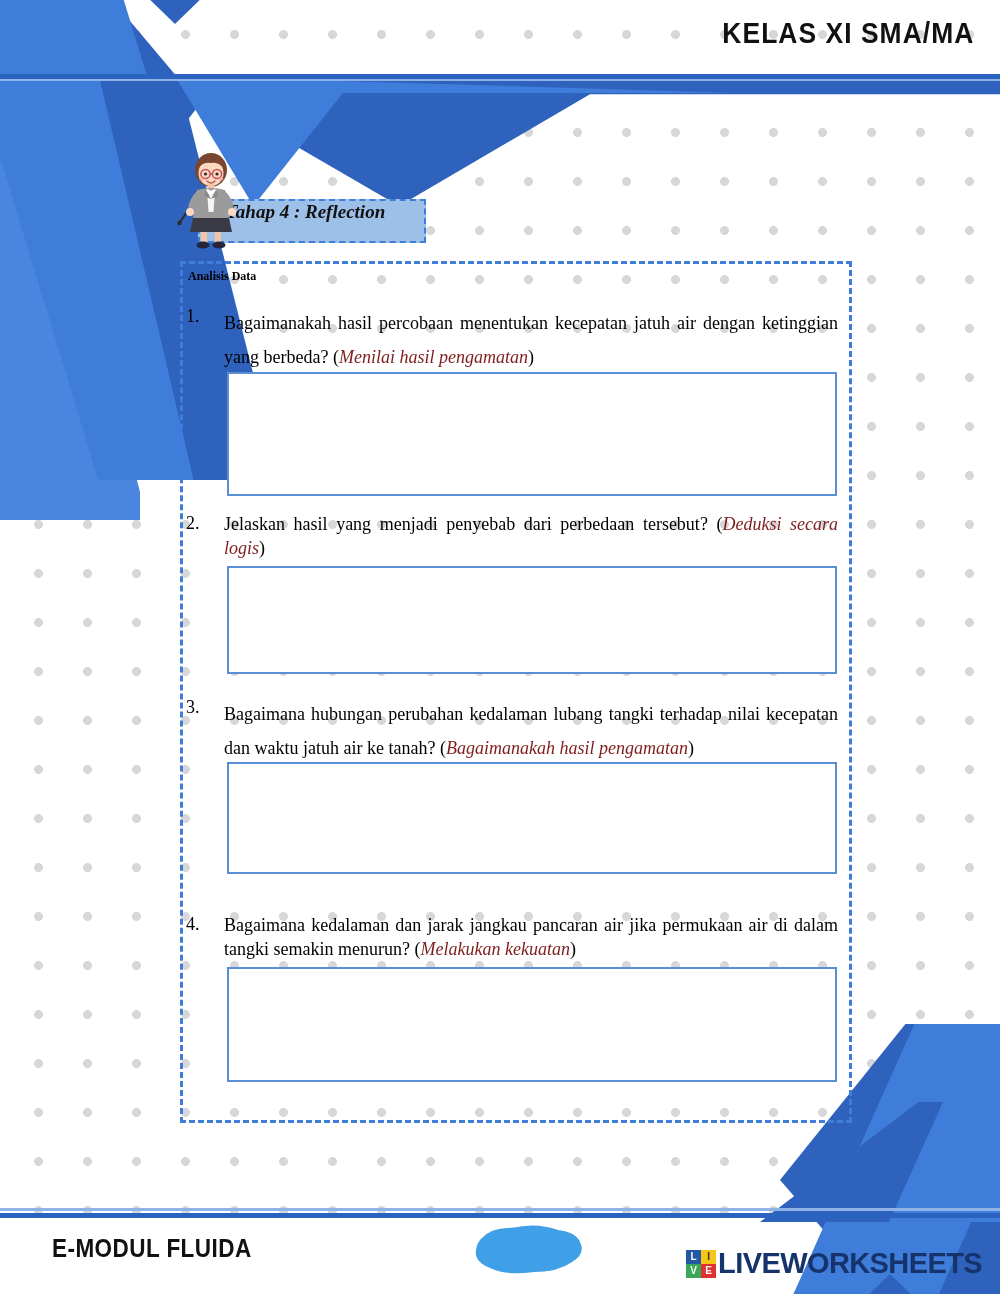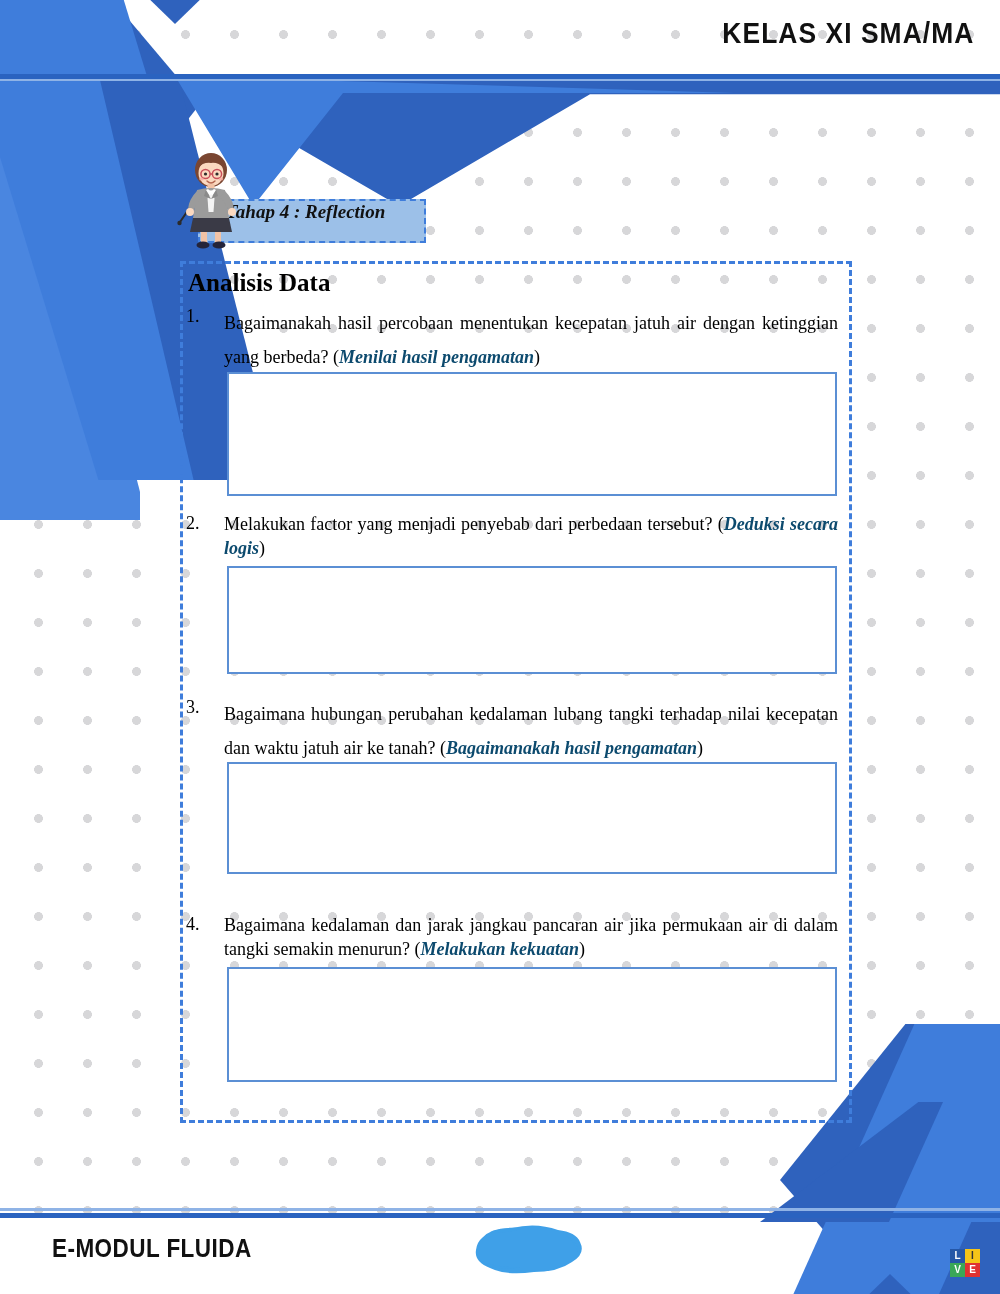--- a/index.html
+++ b/index.html
@@ -257,21 +257,21 @@
     left: 183px; top: 264px;
     width: 666px; height: 856px;
     z-index: 8;
   }
 
   .section-title {
     position: absolute;
     left: 5px; top: 5px;
     font-family: "Liberation Serif", serif;
     font-weight: 700;
-    font-size: 25px;
+    font-size: 12px;
     color: #000000;
   }
 
   
   .q { position: absolute; left: 0; width: 660px; }
   .q-num {
     position: absolute;
     left: 3px; top: 0;
     font-size: 18px;
     color: #000000;
@@ -283,23 +283,23 @@
     width: 614px;
     font-family: "Liberation Serif", serif;
     font-size: 18px;
     color: #000000;
     text-align: justify;
     text-justify: inter-word;
   }
   .q-text.tight { line-height: 1.32; }
   .q-text.loose { line-height: 1.9; }
   .hint {
-    color: #0c4a6e;
+    color: #7f1d1d;
     font-style: italic;
-    font-weight: 700;
+    font-weight: 400;
   }
   .answer-box {
     position: absolute;
     left: 44px;
     width: 610px;
     border: 2px solid #5b8fd4;
     box-sizing: border-box;
     background: #ffffff;
   }
 </style>
@@ -383,21 +383,21 @@
     <div class="section-title">Analisis Data</div>
 
     <div class="q" style="top:42px;">
       <span class="q-num">1.</span>
       <div class="q-text loose"><span>Bagaimanakah hasil percobaan menentukan kecepatan jatuh air dengan ketinggian yang berbeda? (</span><span class="hint">Menilai hasil pengamatan</span><span>)</span></div>
     </div>
     <div class="answer-box" style="top:108px;height:124px;"></div>
 
     <div class="q" style="top:249px;">
       <span class="q-num">2.</span>
-      <div class="q-text tight"><span>Melakukan factor yang menjadi penyebab dari perbedaan tersebut? (</span><span class="hint">Deduksi secara logis</span><span>)</span></div>
+      <div class="q-text tight"><span>Jelaskan hasil yang menjadi penyebab dari perbedaan tersebut? (</span><span class="hint">Deduksi secara logis</span><span>)</span></div>
     </div>
     <div class="answer-box" style="top:302px;height:108px;"></div>
 
     <div class="q" style="top:433px;">
       <span class="q-num">3.</span>
       <div class="q-text loose"><span>Bagaimana hubungan perubahan kedalaman lubang tangki terhadap nilai kecepatan dan waktu jatuh air ke tanah? (</span><span class="hint">Bagaimanakah hasil pengamatan</span><span>)</span></div>
     </div>
     <div class="answer-box" style="top:498px;height:112px;"></div>
 
     <div class="q" style="top:650px;">
@@ -429,15 +429,16 @@
     </svg>
   </div>
 
   <div class="lw-logo">
     <div class="lw-tiles">
       <span class="lw-t1">L</span>
       <span class="lw-t2">I</span>
       <span class="lw-t3">V</span>
       <span class="lw-t4">E</span>
     </div>
+    <div class="lw-word">LIVEWORKSHEETS</div>
   </div>
 
 </div>
 
 </body></html>

